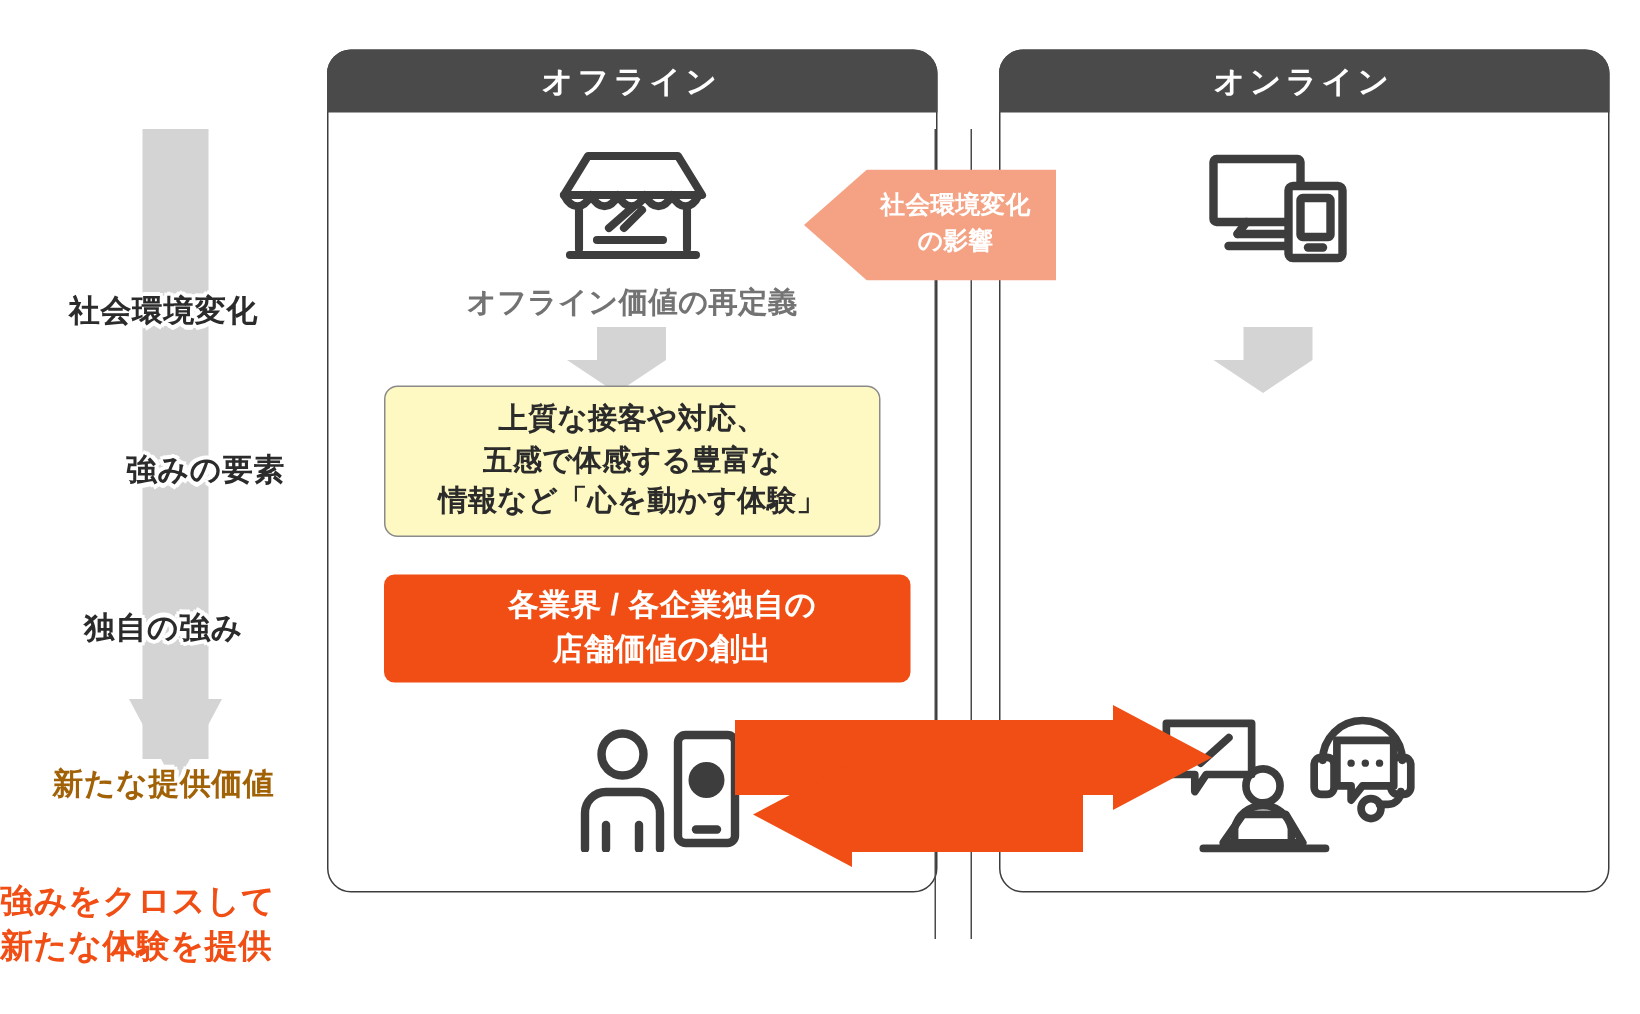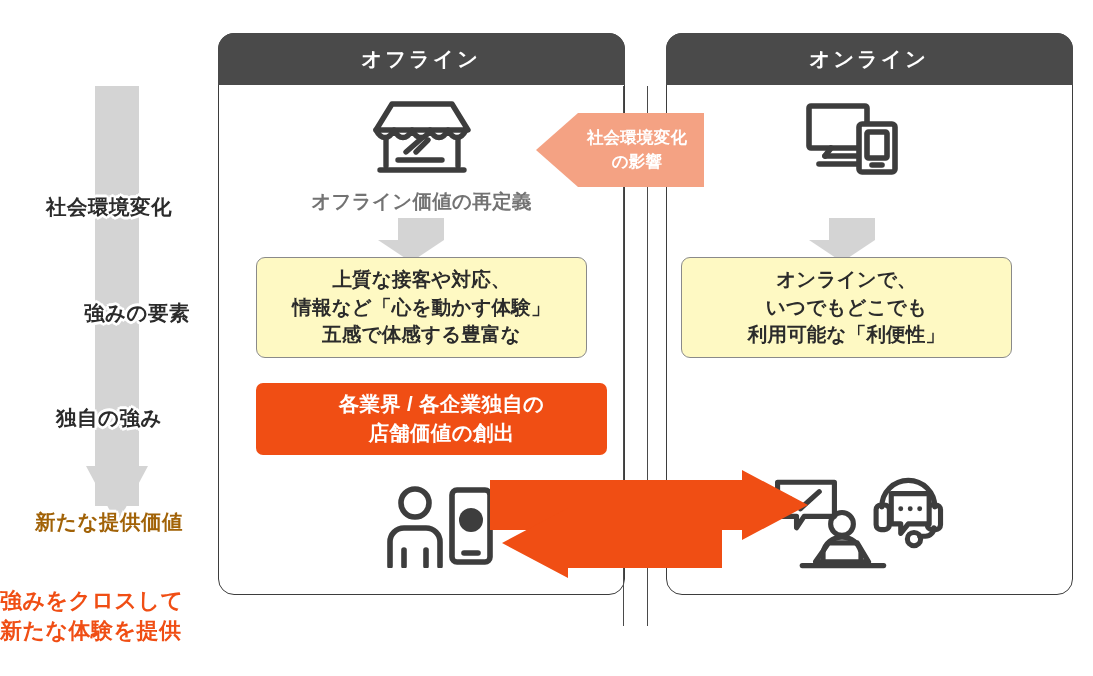--- a/index.html
+++ b/index.html
@@ -68,21 +68,21 @@
     background: #ffffff;
   }
   .panel.offline { left: 218px; width: 407px; }
   .panel.online  { left: 666px; width: 407px; }
 
   .panel-header {
     position: absolute;
     left: -1.4px;
     top: -1.4px;
     width: 407px;
-    height: 52px;
+    height: 42px;
     background: #4a4a4a;
     border-radius: 16px 16px 0 0;
     color: #ffffff;
     font-size: 20.5px;
     font-weight: bold;
     letter-spacing: 3px;
     display: flex;
     align-items: center;
     justify-content: center;
     box-sizing: border-box;
@@ -297,29 +297,24 @@
     <div class="shaft"></div>
     <div class="head"></div>
   </div>
   <div class="gray-arrow online-a">
     <div class="shaft"></div>
     <div class="head"></div>
   </div>
 
   <div class="text-box offline-box">
     <div>上質な接客や対応、</div>
+    <div>五感で体感する豊富な</div>
     <div>情報など「心を動かす体験」</div>
-    <div>五感で体感する豊富な</div>
-  </div>
-
-  <div class="text-box online-box">
-    <div>オンラインで、</div>
-    <div>いつでもどこでも</div>
-    <div>利用可能な「利便性」</div>
-  </div>
+  </div>
+
 
   <div class="orange-box">
     <div>各業界 / 各企業独自の</div>
     <div>店舗価値の創出</div>
   </div>
 
   <div class="salmon-arrow">
     <svg width="168" height="74" viewBox="0 0 168 74">
       <path d="M168 0 H42 L0 37 L42 74 H168 Z" fill="#f4a283"></path>
     </svg>

